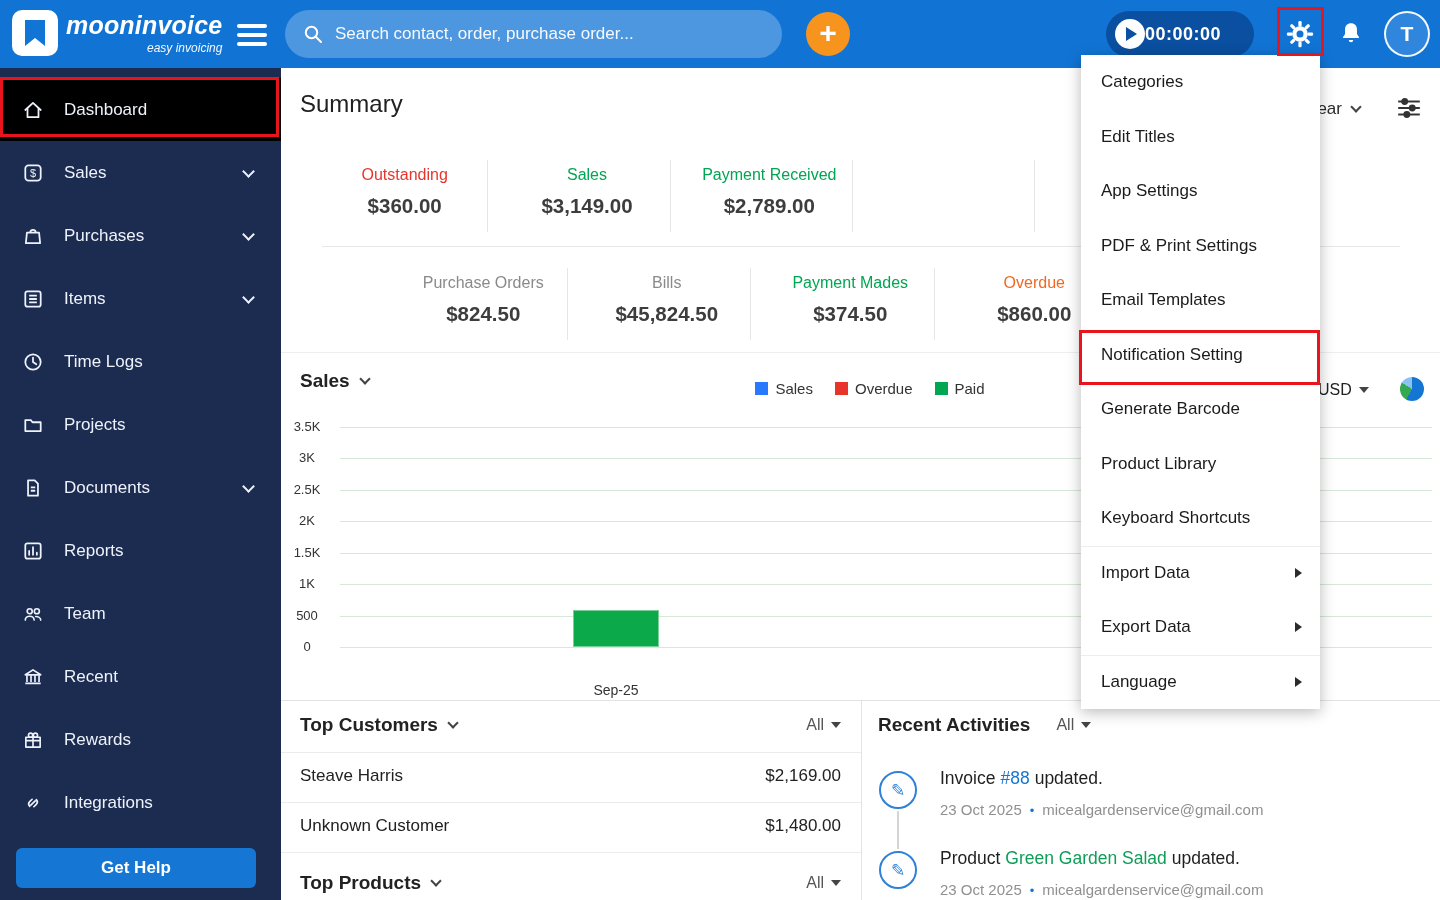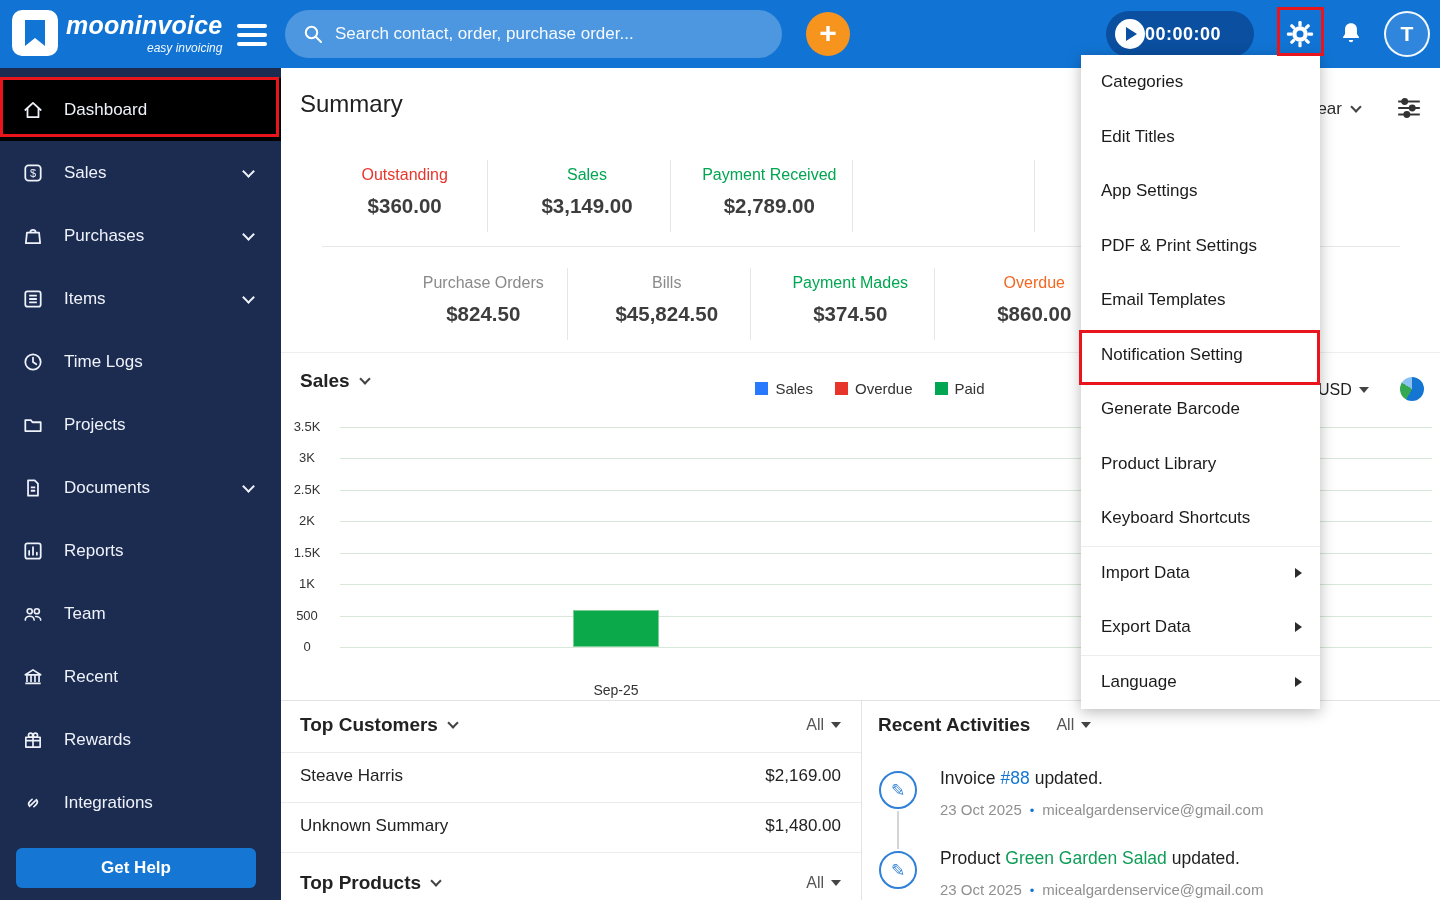--- a/index.html
+++ b/index.html
@@ -419,21 +419,21 @@
 </div>
 <div class="hline" style="left:281px; top:752px; width:580px; background:#ececec;"></div>
 
 <div class="tc-row" style="top:766px">
   <span>Steave Harris</span>
   <span class="amt">$2,169.00</span>
 </div>
 <div class="hline" style="left:281px; top:802px; width:580px; background:#ececec;"></div>
 
 <div class="tc-row" style="top:816px">
-  <span>Unknown Summary</span>
+  <span>Unknown Customer</span>
   <span class="amt">$1,480.00</span>
 </div>
 <div class="hline" style="left:281px; top:852px; width:580px; background:#ececec;"></div>
 
 <div class="panel-head tp-head">
   <span class="lft">
     <span>Top Products</span>
     <span class="chev"></span>
   </span>
   <span class="all-sel">

